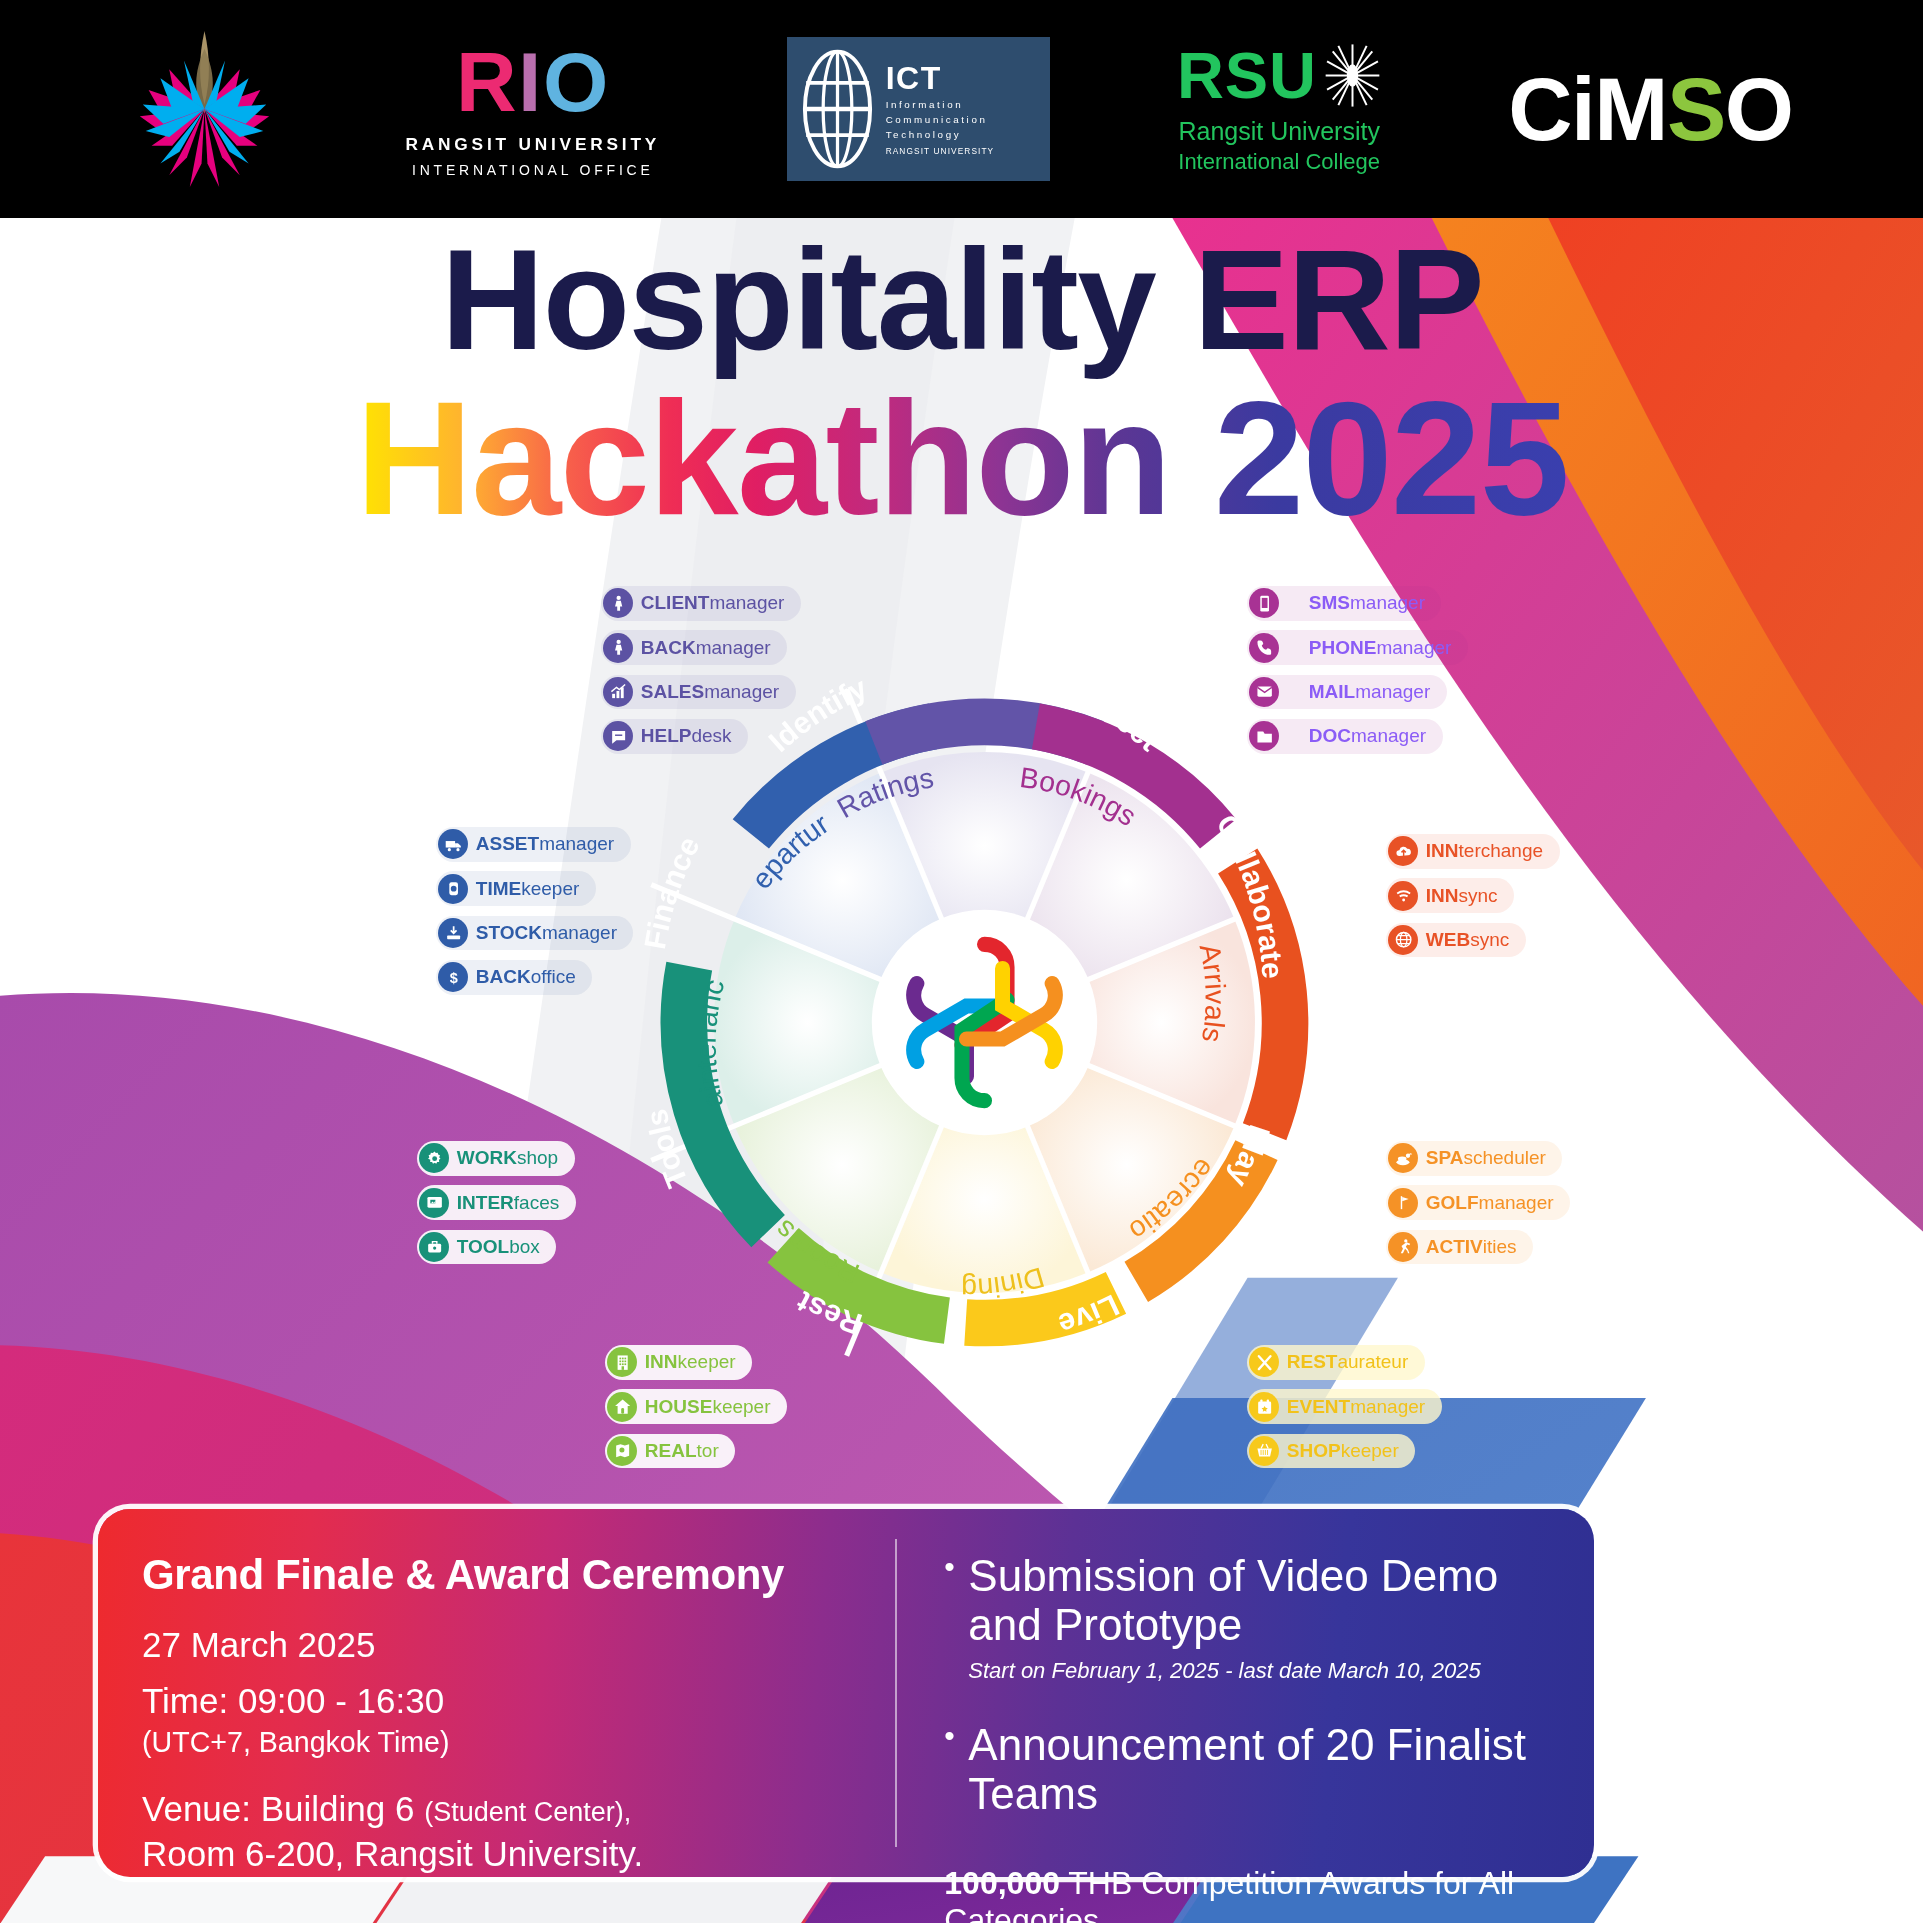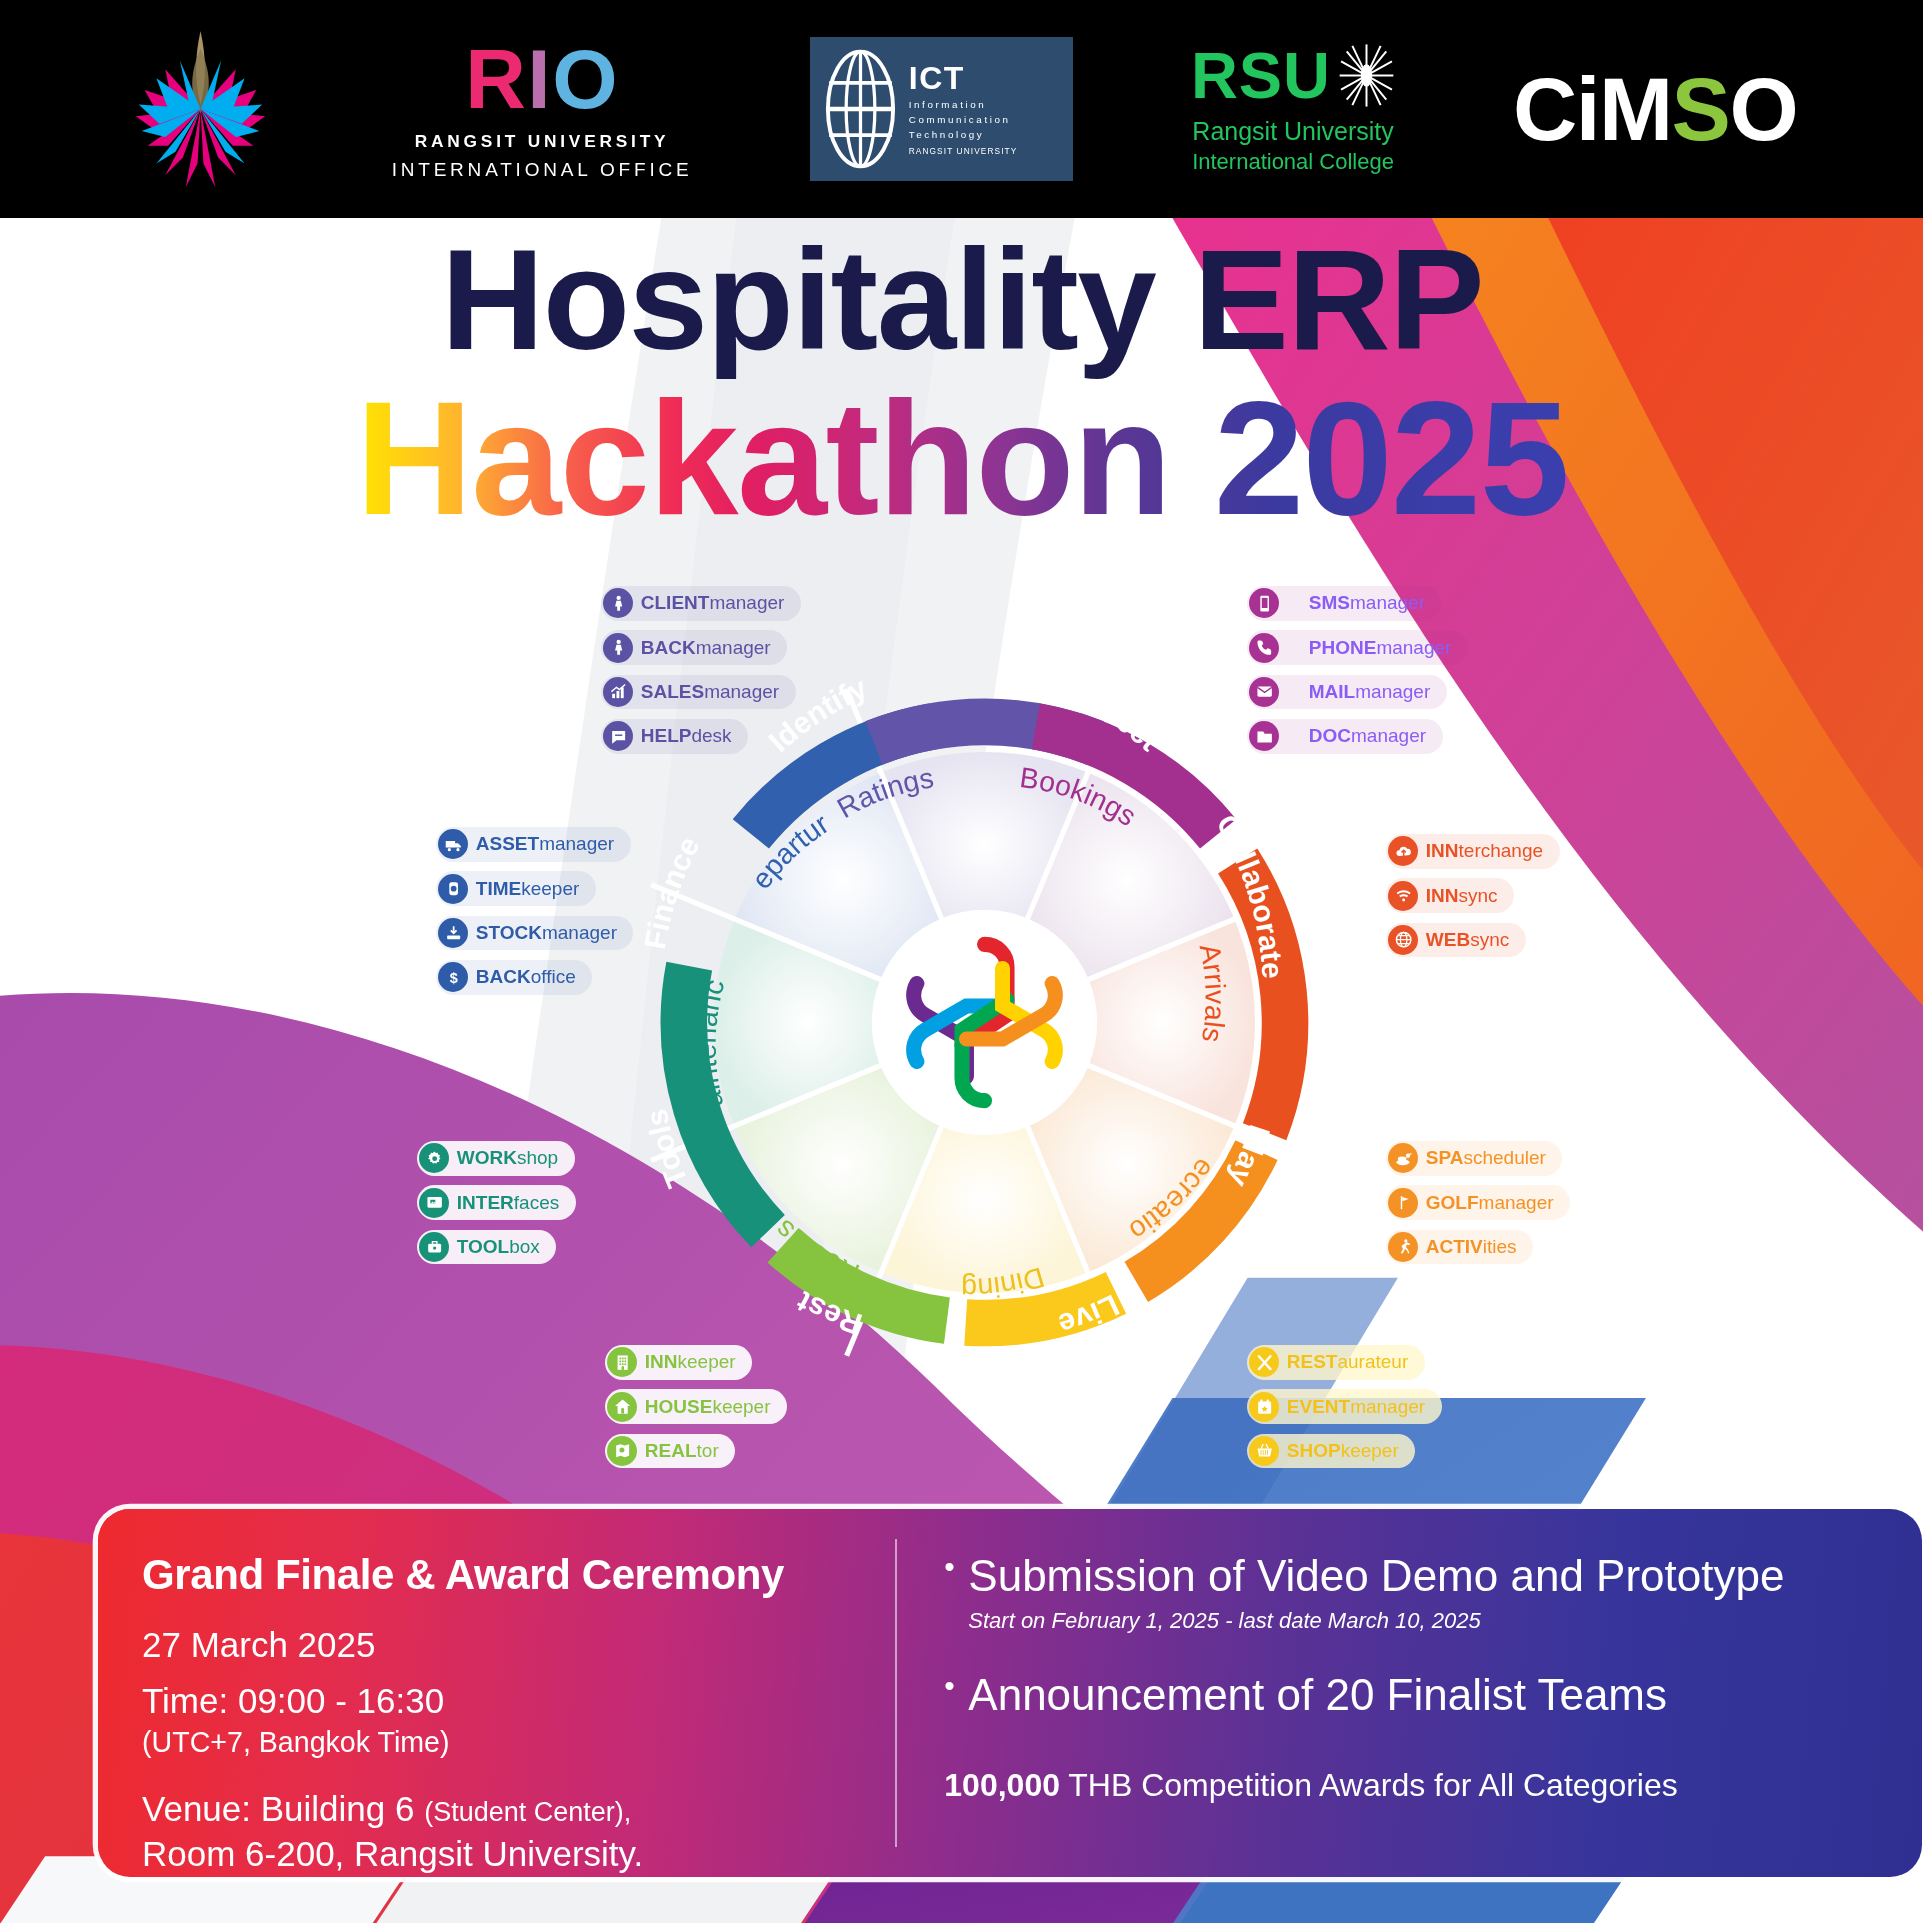--- a/index.html
+++ b/index.html
@@ -23,21 +23,21 @@
     padding:0 68px;
   }
   .logo { display:flex; flex-direction:column; align-items:center; justify-content:center; }
 
   .rio-wrap { display:flex; flex-direction:column; align-items:center; }
   .rio-word { font-size:84px; font-weight:bold; letter-spacing:1.5px; line-height:1; }
   .rio-r { color:#ec2a72; }
   .rio-i { color:#b96fae; }
   .rio-o { color:#5fb3e0; }
   .rio-sub1 { color:#fff; font-size:17.3px; letter-spacing:3.8px; margin-top:10.5px; font-weight:bold;}
-  .rio-sub2 { color:#fff; font-size:19px; letter-spacing:3.8px; margin-top:6.8px; }
+  .rio-sub2 { color:#fff; font-size:14px; letter-spacing:3.8px; margin-top:6.8px; }
 
   .ict-box { background:#2e4d6e; width:263px; height:144px; display:flex; align-items:center; gap:9px; padding:7.5px 10.5px; }
   .ict-txt { color:#fff; }
   .ict-big { font-size:32px; font-weight:bold; letter-spacing:1.5px; line-height:1; }
   .ict-small { font-size:9.8px; letter-spacing:2.6px; line-height:1.5; margin-top:4.5px; }
   .ict-small b { font-weight:normal; display:block; }
   .ict-rsu { font-size:8.3px; letter-spacing:1.1px; margin-top:3.8px; }
 
   .rsu-wrap { display:flex; align-items:center; color:#22c55e; }
   .rsu-top { display:flex; align-items:center; gap:7.5px; }
@@ -107,21 +107,21 @@
 
   .g-rest .pill { background:rgba(255,255,255,.92); }
   .g-rest .ic  { background:#86c33f; }
   .g-rest .lbl { color:#86c33f; }
 
   .g-live .pill { background:rgba(255,247,205,.80); }
   .g-live .ic  { background:#f7c91b; }
   .g-live .lbl { color:#f2c21a; }
 
   
-  .panels { position:absolute; left:98px; top:1509px; width:1824px; height:368px; z-index:32; display:flex; }
+  .panels { position:absolute; left:98px; top:1509px; width:1496px; height:368px; z-index:32; display:flex; }
   .panel-bg {
     position:absolute; inset:0;
     border-radius:32px;
     background:linear-gradient(95deg,#ee2a2e 0%,#e32c4e 14%,#c42a75 30%,#8c2d8d 48%,#5c3195 64%,#37359b 82%,#2f2f92 100%);
     box-shadow:0 0 0 5.3px rgba(255,255,255,.95);
   }
   .panel-left { position:relative; z-index:2; width:797px; padding:42px 0 0 44px; color:#fff; }
   .panel-div  { position:relative; z-index:2; width:2.3px; background:rgba(255,255,255,.55); margin:30px 0 30px 0; }
   .panel-right{ position:relative; z-index:2; flex:1; padding:42px 45px 0 47px; color:#fff; }
 

